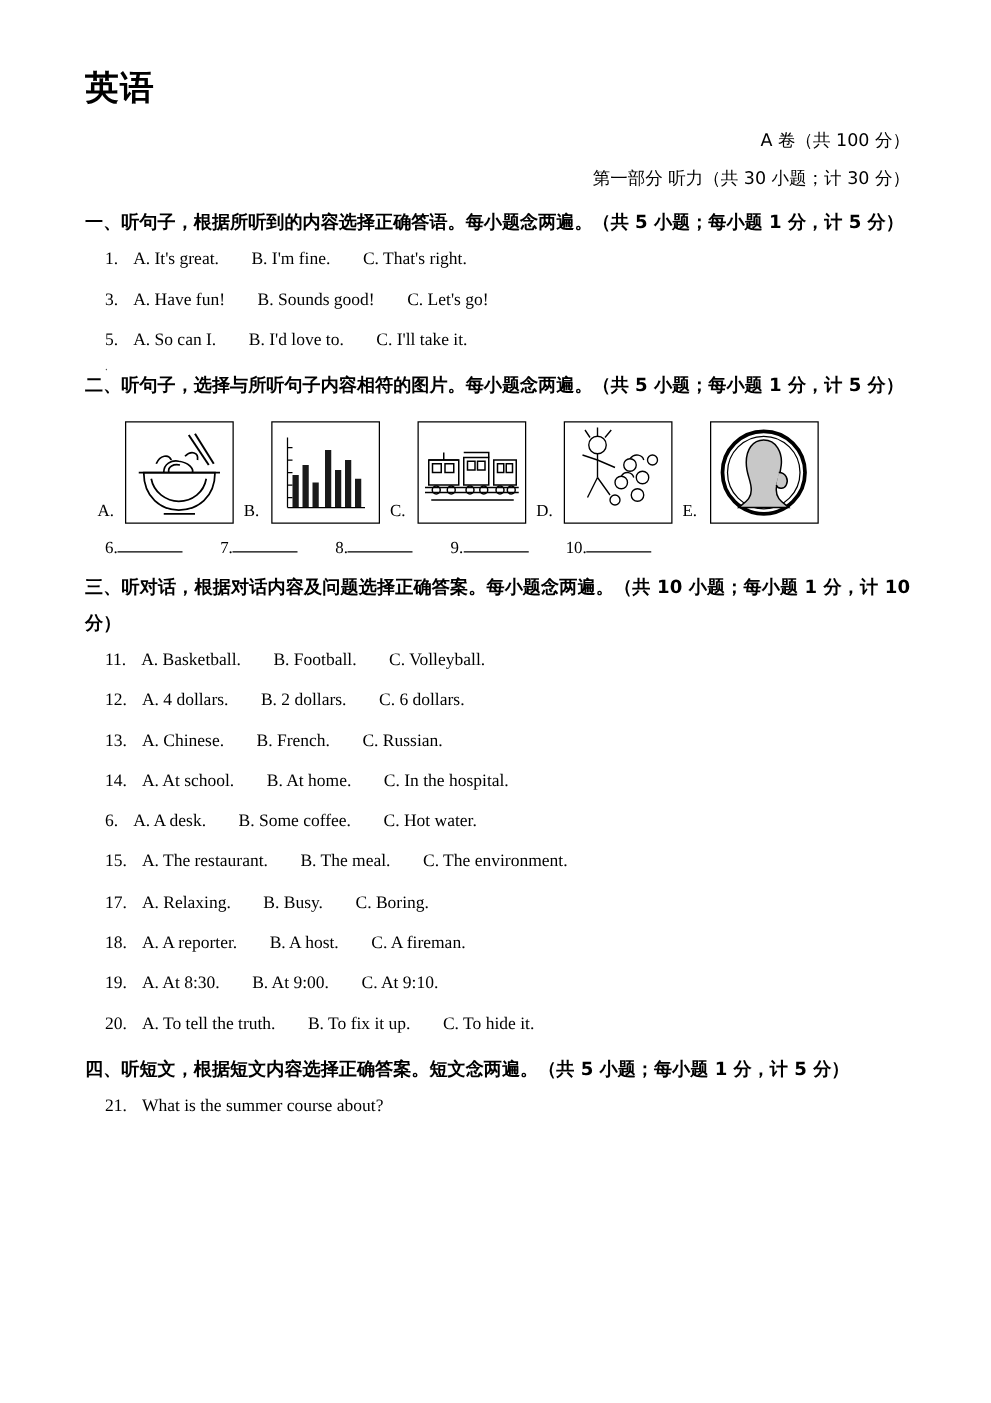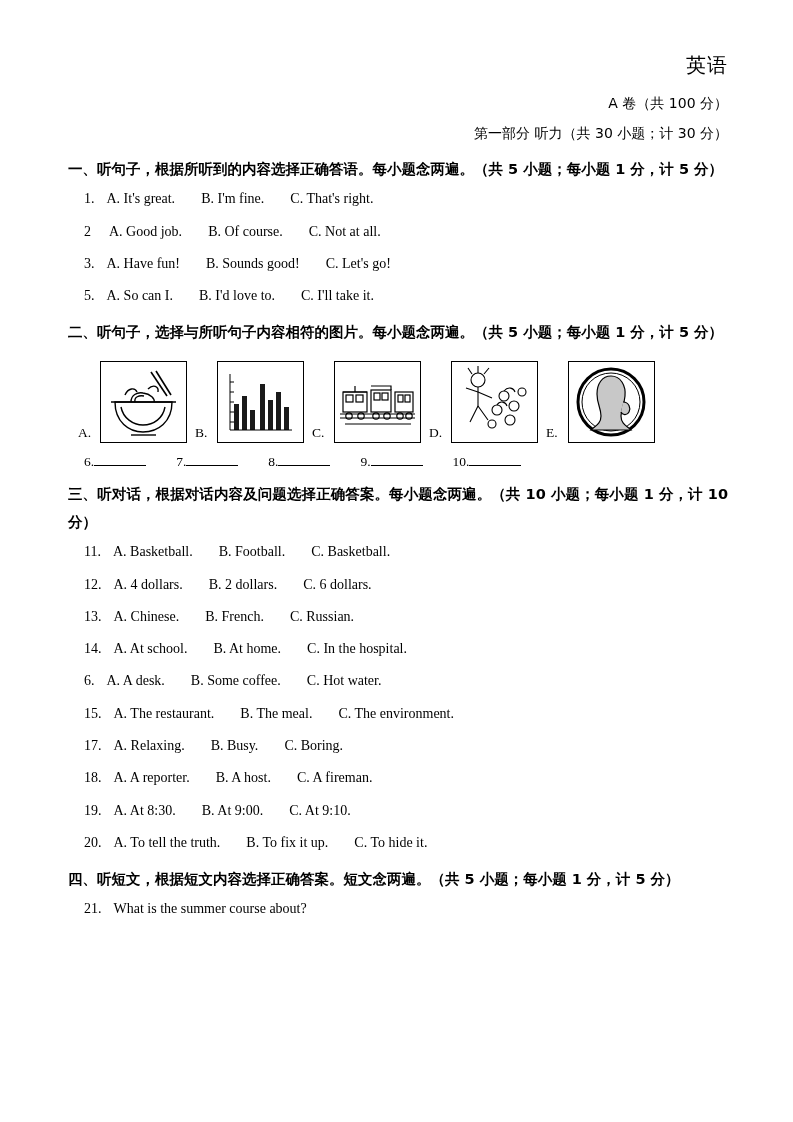--- a/index.html
+++ b/index.html
@@ -22,23 +22,23 @@
     padding: 0;
     box-sizing: border-box;
   }
   .content {
     position: absolute;
     left: 68px;
     top: 52px;
     width: 660px;
   }
   .doc-title {
-    text-align: right;
-    font-size: 20px;
-    font-weight: normal;
+    text-align: left;
+    font-size: 27px;
+    font-weight: bold;
     font-family: "DejaVu Sans", sans-serif;
     letter-spacing: 1px;
     margin: 0 0 16px 0;
   }
   .centerline {
     text-align: right;
     font-size: 14.5px;
     font-weight: normal;
     margin: 0 0 12px 0;
     font-family: "Liberation Serif", serif;
@@ -128,23 +128,20 @@
     </div>
 
     <div class="centerline">
       <span class="cn">第一部分 听力（共 30 小题；计 30 分）</span>
     </div>
 
     <div class="section-head">一、听句子，根据所听到的内容选择正确答语。每小题念两遍。（共 5 小题；每小题 1 分，计 5 分）</div>
 
     <div class="q">
       <span>1.</span><span class="sp3"></span><span class="opt">A. It's great.</span><span class="sp2"></span><span class="opt">B. I'm fine.</span><span class="sp2"></span><span class="opt">C. That's right.</span>
-    </div>
-    <div class="q">
-      <span>2</span><span class="sp1"></span><span class="opt">A. Good job.</span><span class="sp2"></span><span class="opt">B. Of course.</span><span class="sp2"></span><span class="opt">C. Not at all.</span>
     </div>
     <div class="q">
       <span>3.</span><span class="sp3"></span><span class="opt">A. Have fun!</span><span class="sp2"></span><span class="opt">B. Sounds good!</span><span class="sp2"></span><span class="opt">C. Let's go!</span>
     </div>
     <div class="q">
       <span>5.</span><span class="sp3"></span><span class="opt">A. So can I.</span><span class="sp2"></span><span class="opt">B. I'd love to.</span><span class="sp2"></span><span class="opt">C. I'll take it.</span>
     </div>
 
     <div class="section-head">二、听句子，选择与所听句子内容相符的图片。每小题念两遍。（共 5 小题；每小题 1 分，计 5 分）</div>
 
@@ -258,21 +255,21 @@
 
     </div>
 
     <div class="blank-row">
       <span>6.</span><span class="bl"></span><span class="gap"></span><span>7.</span><span class="bl"></span><span class="gap"></span><span>8.</span><span class="bl"></span><span class="gap"></span><span>9.</span><span class="bl"></span><span class="gap"></span><span>10.</span><span class="bl"></span>
     </div>
 
     <div class="section-head">三、听对话，根据对话内容及问题选择正确答案。每小题念两遍。（共 10 小题；每小题 1 分，计 10 分）</div>
 
     <div class="q">
-      <span>11.</span><span class="sp3"></span><span class="opt">A. Basketball.</span><span class="sp2"></span><span class="opt">B. Football.</span><span class="sp2"></span><span class="opt">C. Basketball.</span>
+      <span>11.</span><span class="sp3"></span><span class="opt">A. Basketball.</span><span class="sp2"></span><span class="opt">B. Football.</span><span class="sp2"></span><span class="opt">C. Volleyball.</span>
     </div>
     <div class="q">
       <span>12.</span><span class="sp3"></span><span class="opt">A. 4 dollars.</span><span class="sp2"></span><span class="opt">B. 2 dollars.</span><span class="sp2"></span><span class="opt">C. 6 dollars.</span>
     </div>
     <div class="q">
       <span>13.</span><span class="sp3"></span><span class="opt">A. Chinese.</span><span class="sp2"></span><span class="opt">B. French.</span><span class="sp2"></span><span class="opt">C. Russian.</span>
     </div>
     <div class="q">
       <span>14.</span><span class="sp3"></span><span class="opt">A. At school.</span><span class="sp2"></span><span class="opt">B. At home.</span><span class="sp2"></span><span class="opt">C. In the hospital.</span>
     </div>

